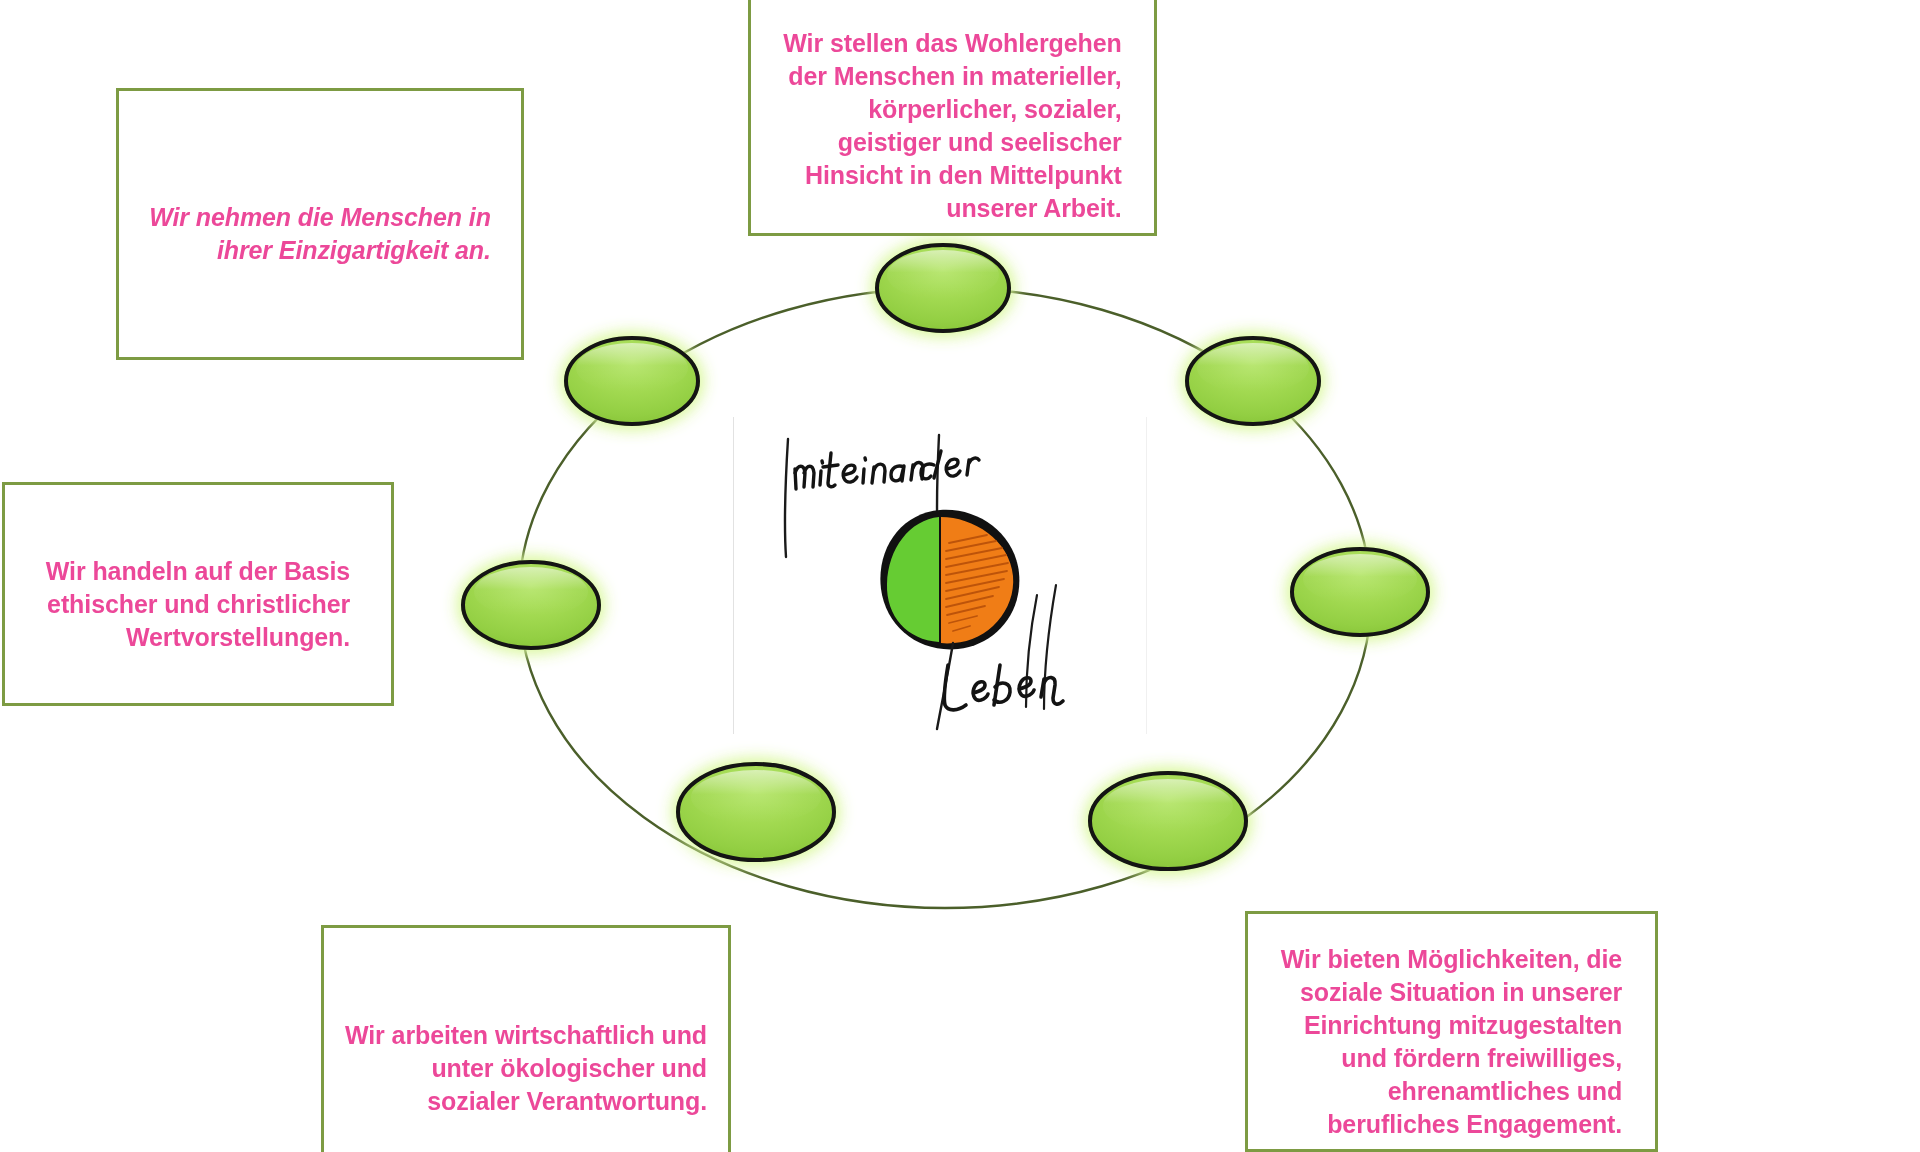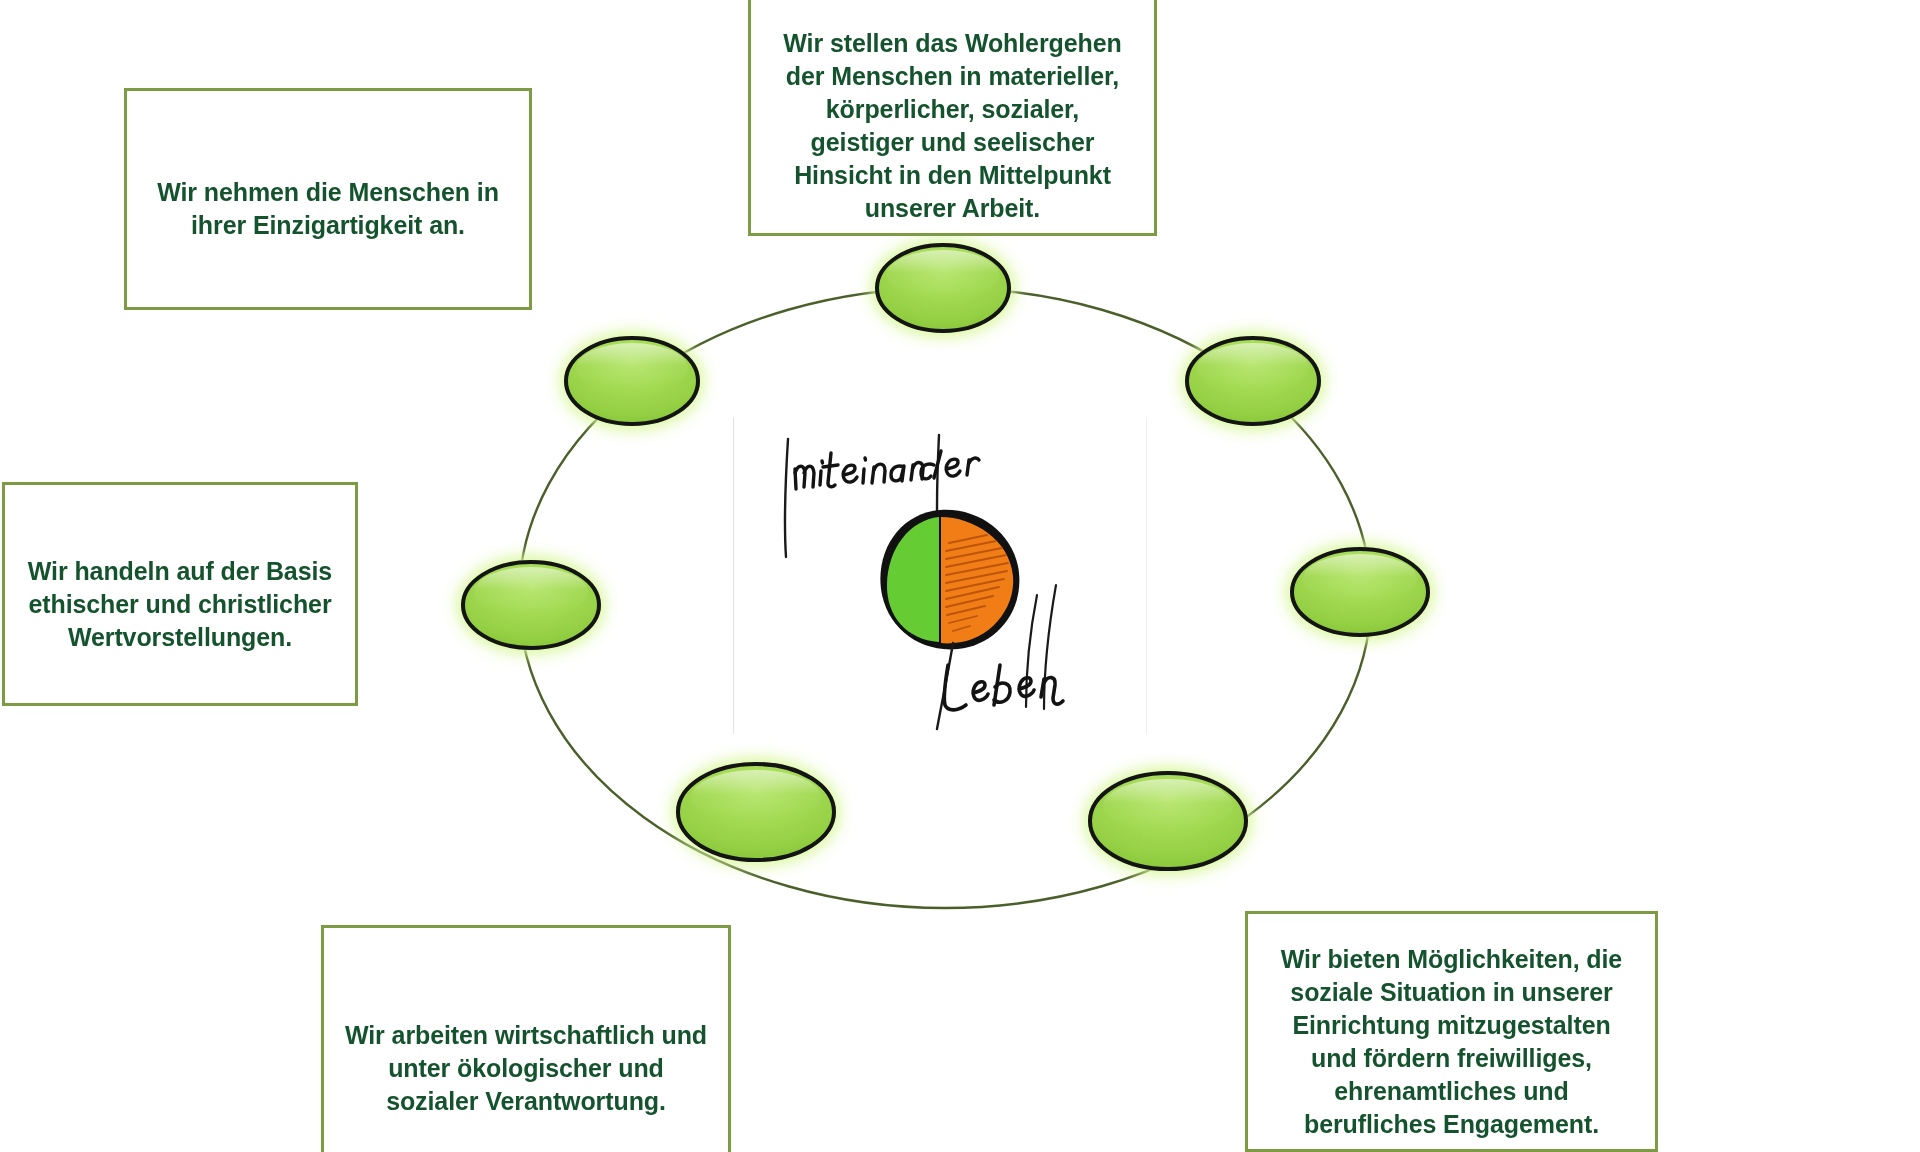--- a/index.html
+++ b/index.html
@@ -27,32 +27,32 @@
     display: flex;
     align-items: center;
     justify-content: center;
     padding: 6px 10px;
   }
   .stmt-text {
     font-family: "Liberation Sans", sans-serif;
     font-weight: bold;
     font-size: 25px;
     line-height: 1.32;
-    color: #14532d;
-    text-align: center;
+    color: #ec4899;
+    text-align: right;
     white-space: pre-line;
     letter-spacing: -0.1px;
     margin-top: 20px;
   }
 
   
-  #box-unique        { left: 124px;  top: 88px;   width: 408px; height: 222px; }
+  #box-unique        { left: 116px;  top: 88px;   width: 408px; height: 272px; font-style: italic; }
   #box-wellbeing     { left: 748px;  top: -4px;   width: 409px; height: 240px; }
   #box-dignity       { left: 1369px; top: 69px;   width: 410px; height: 233px; }
-  #box-ethics        { left: 2px;    top: 482px;  width: 356px; height: 224px; }
+  #box-ethics        { left: 2px;    top: 482px;  width: 392px; height: 224px; }
   #box-needs         { left: 1512px; top: 481px;  width: 408px; height: 223px; }
   #box-economy       { left: 321px;  top: 925px;  width: 410px; height: 266px; }
   #box-participation { left: 1245px; top: 911px;  width: 413px; height: 241px; }
 
   
   #ring-layer {
     position: absolute;
     left: 0; top: 0;
     width: 1920px;
     height: 1152px;

